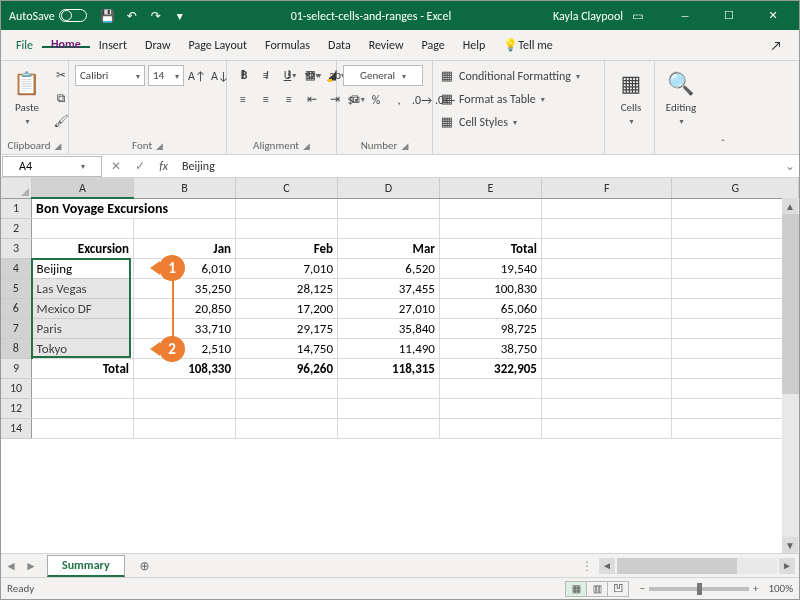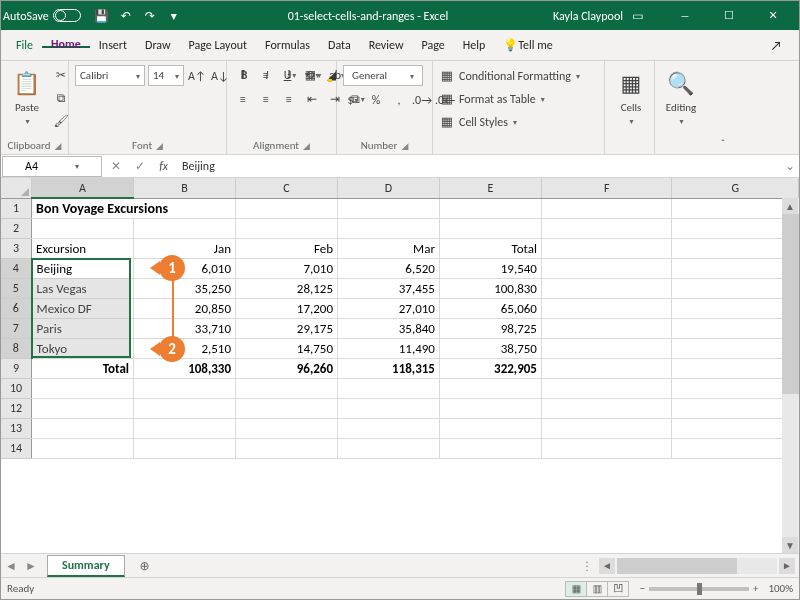--- a/index.html
+++ b/index.html
@@ -1,18 +1,18 @@
 <!DOCTYPE html>
 <html><head>
 <meta charset="utf-8">
 <style>
 * { box-sizing: border-box; margin: 0; padding: 0; font-family: "Segoe UI", Calibri, sans-serif; }
 body { width: 800px; height: 600px; overflow: hidden; background: #fff; display: flex; flex-direction: column; border: 1px solid #999; }
 .titlebar { height: 29px; background: #0b6a41; color: #fff; display: flex; align-items: center; font-size: 12px; }
-.title-left { display: flex; align-items: center; gap: 6px; }
+.title-left { display: flex; align-items: center; gap: 6px; padding-left: 6px; }
 .autosave { display: flex; align-items: center; gap: 4px; padding: 0 6px 0 2px; }
 .toggle { width: 28px; height: 13px; border: 1px solid #fff; border-radius: 7px; position: relative; }
 .toggle::after { content: ""; position: absolute; width: 9px; height: 9px; border: 1px solid #fff; border-radius: 50%; left: 1px; top: 0; }
 .qa-icon { width: 18px; height: 18px; display: flex; align-items: center; justify-content: center; font-size: 12px; color: #fff; cursor: pointer; }
 .title-center { flex: 1; text-align: center; }
 .title-right { display: flex; align-items: center; gap: 6px; padding-right: 4px; }
 .win-btns { display: flex; margin-left: 10px; }
 .win-btn { width: 44px; height: 29px; display: flex; align-items: center; justify-content: center; font-size: 11px; cursor: pointer; }
 .menubar { height: 31px; background: #f3f2f1; display: flex; align-items: center; padding: 12px 6px; font-size: 12px; color: #272727; border-bottom: 1px solid #d4d4d4; }
 .menu-item { padding: 0 9px; height: 100%; display: flex; align-items: center; cursor: pointer; }
@@ -24,39 +24,39 @@
 .r-group-body { flex: 1; display: flex; align-items: flex-start; gap: 4px; }
 .r-group-label { text-align: center; font-size: 11px; color: #666; padding-top: 2px; display: flex; justify-content: center; align-items: center; gap: 4px; }
 .r-group-label .dlg { font-size: 9px; color: #888; cursor: pointer; }
 .vbtn { display: flex; flex-direction: column; align-items: center; gap: 2px; cursor: pointer; padding: 2px 4px; }
 .big-icon { width: 32px; height: 32px; display: flex; align-items: center; justify-content: center; font-size: 22px; }
 .small-row { display: flex; align-items: center; gap: 3px; }
 .small-btn { width: 20px; height: 20px; display: flex; align-items: center; justify-content: center; cursor: pointer; font-size: 12px; border: 1px solid transparent; }
 .dd { font-size: 8px; color: #666; margin-left: 1px; }
 .font-name { width: 70px; height: 21px; border: 1px solid #bbb; background: #fff; font-size: 11px; padding: 0 4px; display: flex; align-items: center; justify-content: space-between; }
 .font-size { width: 36px; height: 21px; border: 1px solid #bbb; background: #fff; font-size: 11px; padding: 0 4px; display: flex; align-items: center; justify-content: space-between; }
-.num-fmt { width: 80px; height: 21px; border: 1px solid #bbb; background: #fff; font-size: 11px; padding: 0 8px; display: flex; align-items: center; justify-content: space-between; }
+.num-fmt { width: 80px; height: 21px; border: 1px solid #bbb; background: #fff; font-size: 11px; padding: 0 16px; display: flex; align-items: center; justify-content: space-between; }
 .style-row { display: flex; align-items: center; gap: 4px; height: 21px; cursor: pointer; font-size: 12px; }
 .ico16 { width: 16px; height: 16px; display: inline-flex; align-items: center; justify-content: center; font-size: 13px; }
 .namebox-row { height: 23px; background: #fff; display: flex; align-items: center; border-bottom: 1px solid #d4d4d4; font-size: 12px; }
-.namebox { width: 100px; height: 21px; border: 1px solid #bbb; margin: 0 1px; padding: 0 22px; display: flex; align-items: center; justify-content: space-between; background: #fff; }
+.namebox { width: 100px; height: 21px; border: 1px solid #bbb; margin: 0 1px; padding: 0 16px; display: flex; align-items: center; justify-content: space-between; background: #fff; }
 .fx-btns { display: flex; align-items: center; padding: 0 8px; gap: 14px; color: #888; }
 .fx { font-style: italic; color: #555; }
 .formula-bar { flex: 1; padding: 0 6px; color: #333; }
 .grid-wrap { flex: 1; position: relative; background: #fff; overflow: hidden; }
 table.grid { border-collapse: collapse; width: 100%; table-layout: fixed; }
 .sel-all { width: 30px; height: 20px; background: #e6e6e6; border-right: 1px solid #ccc; border-bottom: 1px solid #999; position: relative; }
 .sel-all::after { content: ""; position: absolute; right: 2px; bottom: 2px; width: 0; height: 0; border-right: 8px solid #b0b0b0; border-top: 8px solid transparent; }
 th.colh { background: #e6e6e6; border-right: 1px solid #ccc; border-bottom: 1px solid #999; height: 20px; font-weight: 400; font-size: 12px; color: #333; text-align: center; }
 th.colh.sel { background: #d2d2d2; border-bottom: 2px solid #217346; }
 td.rowh { width: 30px; background: #e6e6e6; border-right: 1px solid #999; border-bottom: 1px solid #ccc; text-align: center; font-size: 12px; color: #333; }
 td.rowh.sel { background: #d2d2d2; border-right: 2px solid #217346; }
 td.cell { border-right: 1px solid #d9d9d9; border-bottom: 1px solid #d9d9d9; height: 20px; font-size: 13px; padding: 0 4px; overflow: hidden; white-space: nowrap; }
 tr:nth-child(2) td.cell { font-size: 14px; font-weight: bold; }
-tr.hdr td.cell { font-weight: normal; font-size: 13px; }
+tr.hdr td.cell { font-weight: bold; font-size: 13px; text-align: right; }
 tr.total td.cell { font-weight: bold; }
 td.num { text-align: right; }
 td.c-a { text-align: left; }
 .selected-range { position: absolute; border: 2px solid #217346; pointer-events: none; }
 .sel-fill { position: absolute; background: rgba(180,180,180,0.35); pointer-events: none; }
 .step-marker { position: absolute; width: 26px; height: 26px; border-radius: 50%; background: #ed7d31; color: #fff; font-weight: bold; font-size: 15px; display: flex; align-items: center; justify-content: center; }
 .step-marker::before { content: ""; position: absolute; left: -9px; top: 6px; width: 0; height: 0; border-right: 10px solid #ed7d31; border-top: 7px solid transparent; border-bottom: 7px solid transparent; }
 .step-line { position: absolute; width: 2px; background: #ed7d31; }
 .tabs { height: 24px; background: #f3f2f1; border-top: 1px solid #d4d4d4; display: flex; align-items: center; font-size: 12px; }
 .tab-nav { width: 20px; text-align: center; color: #888; cursor: pointer; }
@@ -411,30 +411,20 @@
           <td class="rowh">12</td>
           <td class="cell"></td>
           <td class="cell"></td>
           <td class="cell"></td>
           <td class="cell"></td>
           <td class="cell"></td>
           <td class="cell"></td>
           <td class="cell"></td>
         </tr>
   <tr>
-          <td class="rowh">13</td>
-          <td class="cell"></td>
-          <td class="cell"></td>
-          <td class="cell"></td>
-          <td class="cell"></td>
-          <td class="cell"></td>
-          <td class="cell"></td>
-          <td class="cell"></td>
-        </tr>
-  <tr>
           <td class="rowh">14</td>
           <td class="cell"></td>
           <td class="cell"></td>
           <td class="cell"></td>
           <td class="cell"></td>
           <td class="cell"></td>
           <td class="cell"></td>
           <td class="cell"></td>
         </tr>
 </tbody>

